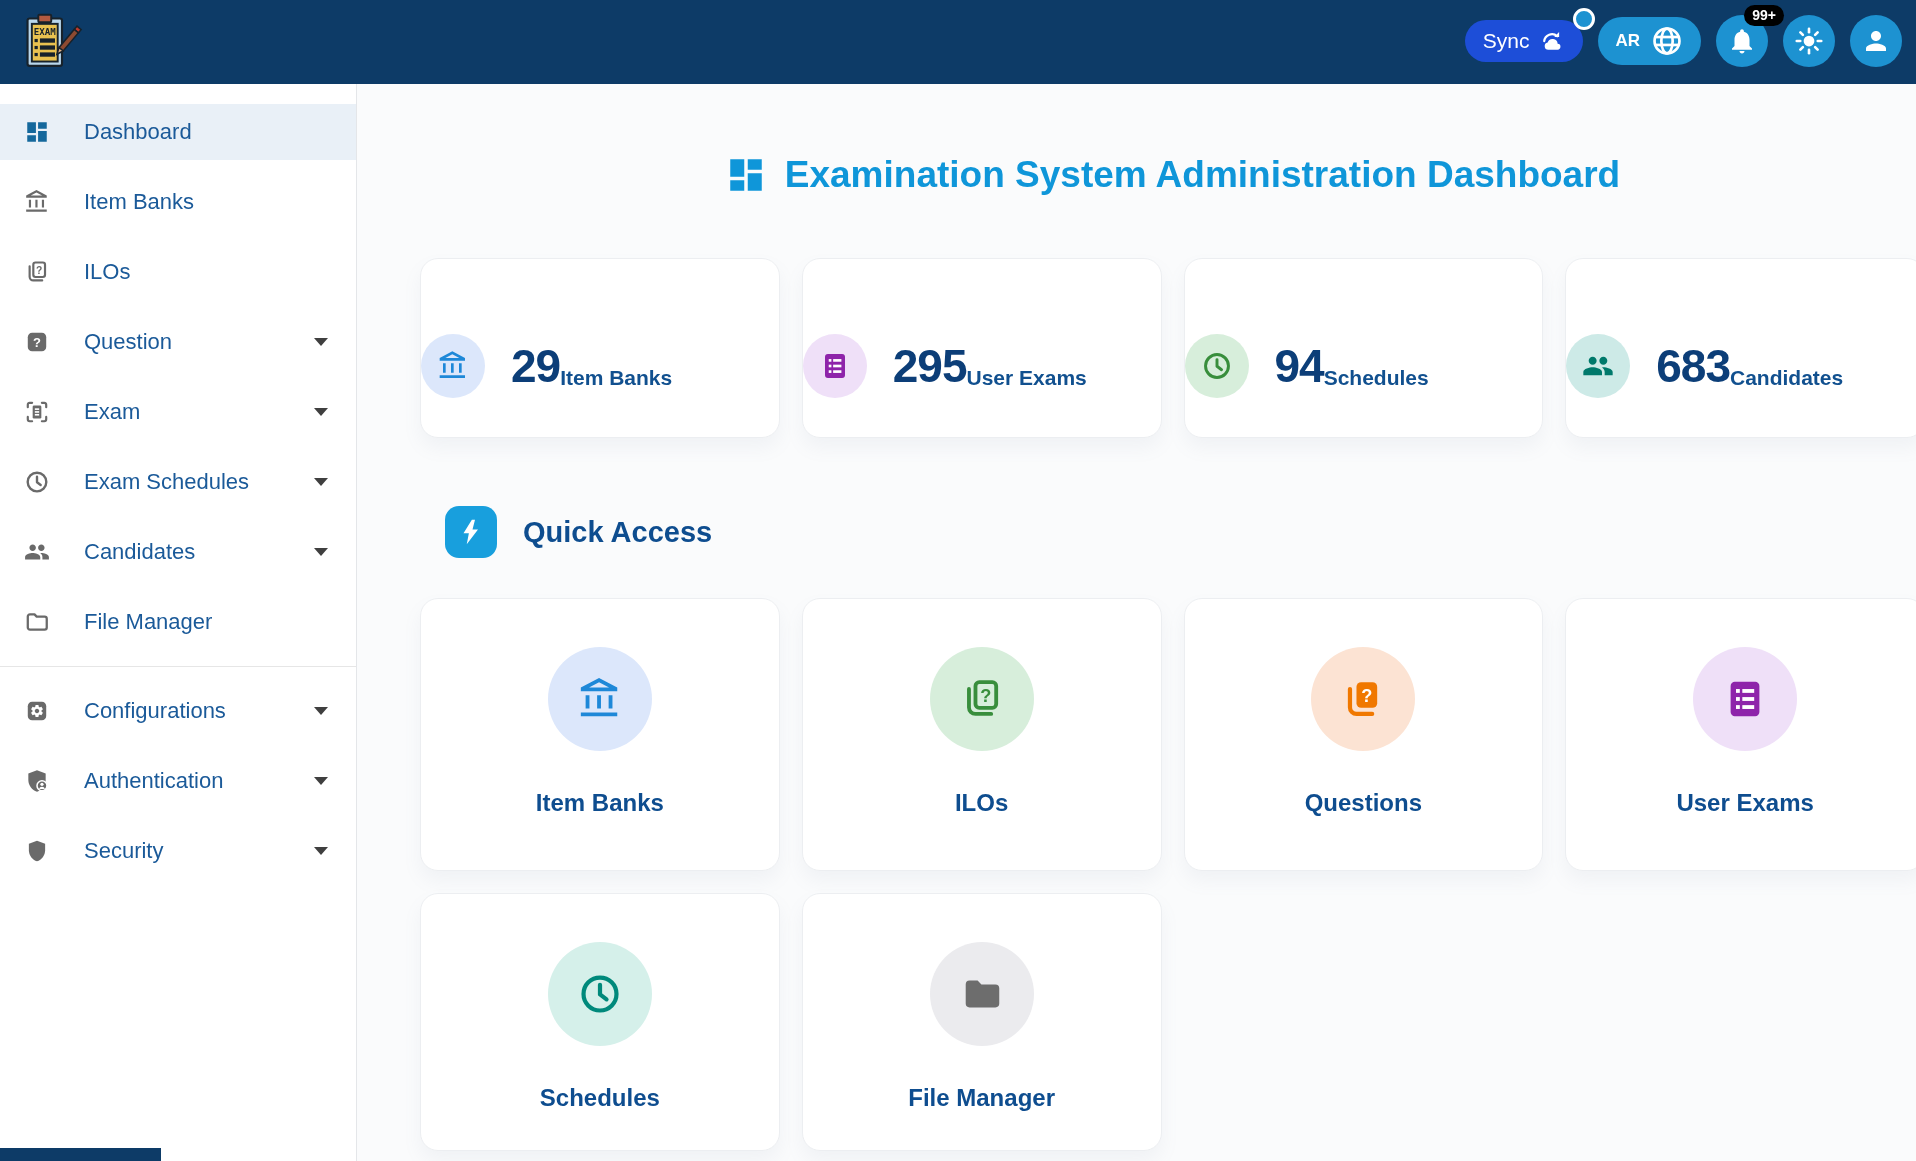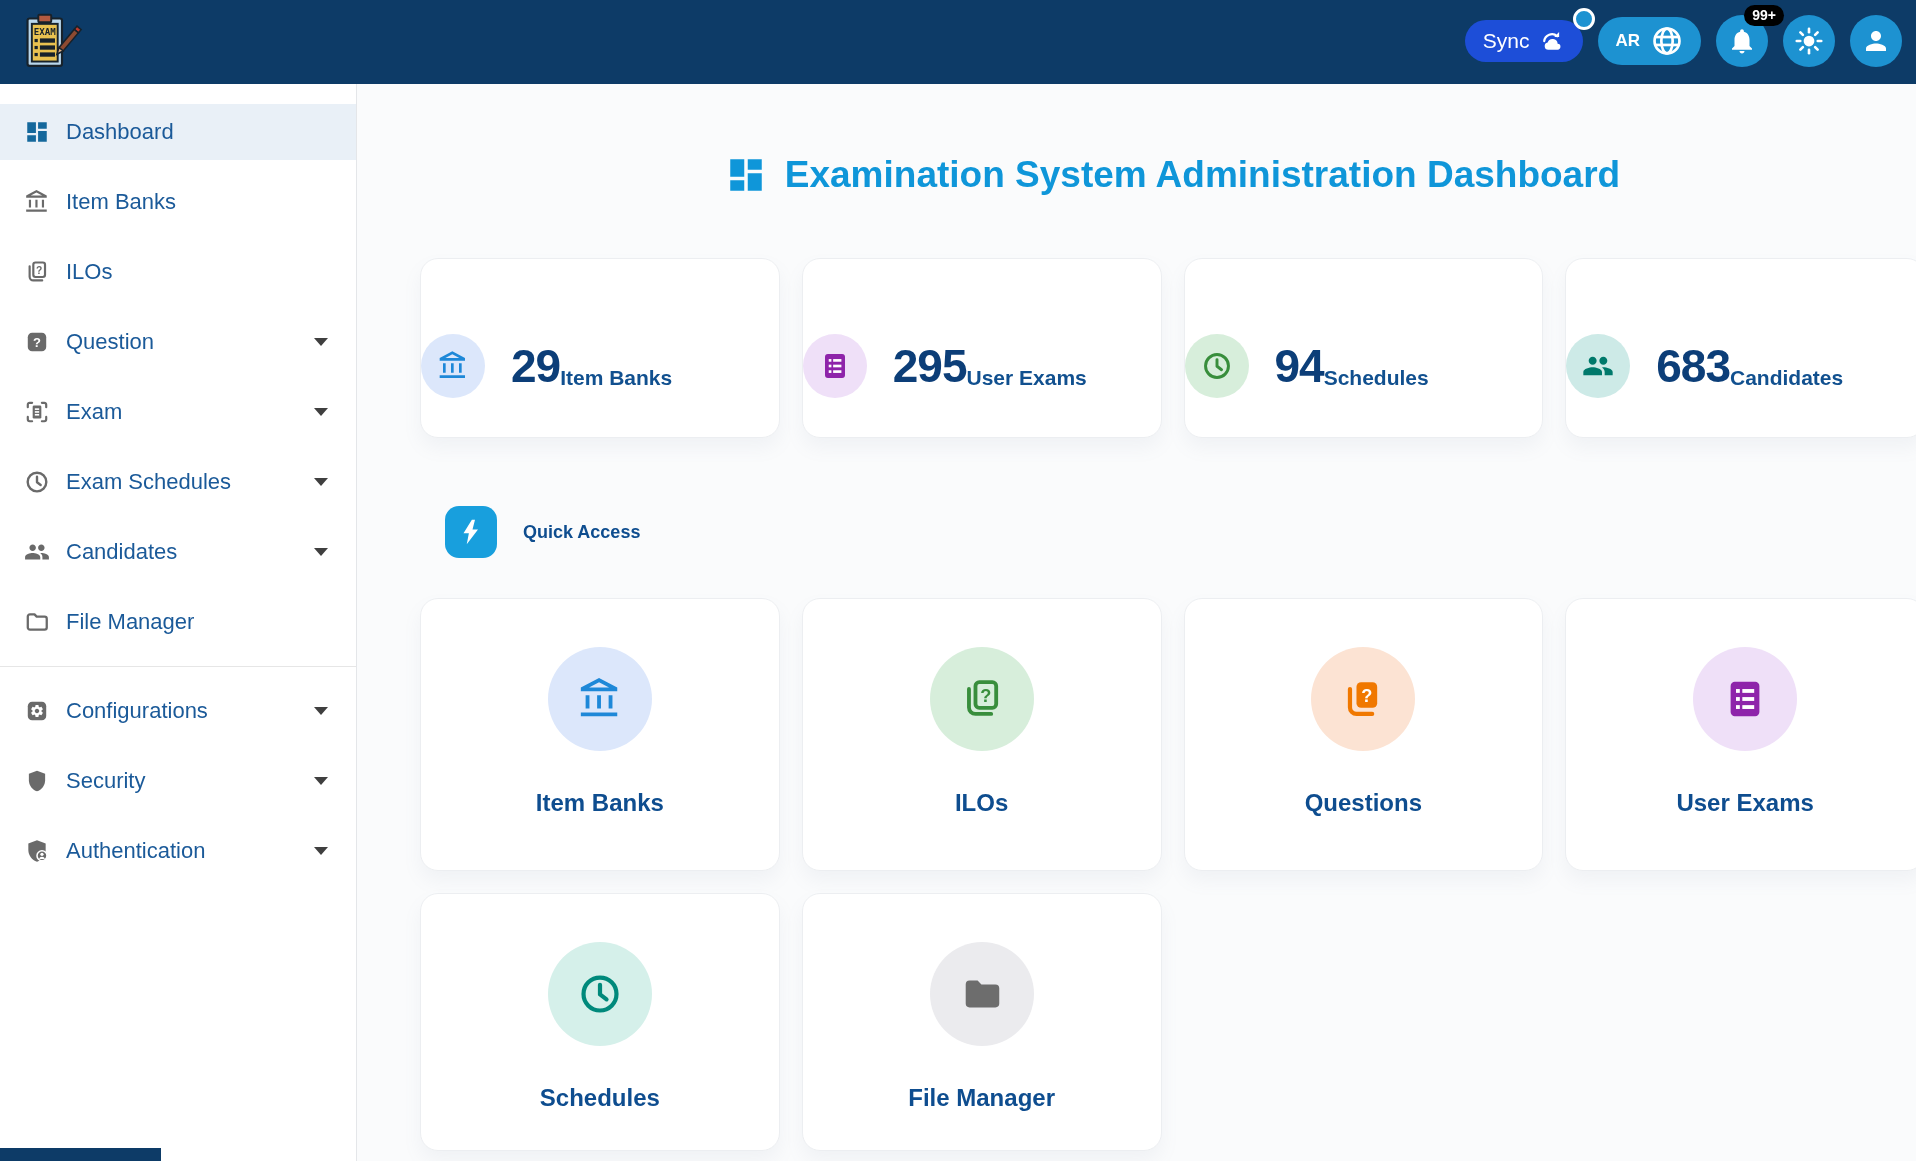--- a/index.html
+++ b/index.html
@@ -26,21 +26,21 @@
     background:#1d92d1; border:none; display:flex; align-items:center; justify-content:center;
     cursor:pointer; }
   .circle-btn svg { width:30px; height:30px; color:#fff; }
   .badge { position:absolute; top:-10px; right:-16px; background:#000000; color:#fff;
     font-size:14px; font-weight:bold; padding:3px 8px; border-radius:12px; line-height:1.1; }
 
   
   .sidebar { position:fixed; top:84px; left:0; width:357px; height:1077px;
     background:#fff; border-right:1px solid #e4e6e9; padding-top:20px; z-index:10; }
   .sb-item { height:56px; margin-bottom:14px; display:flex; align-items:center;
-    padding:0 28px 0 24px; gap:16px; cursor:pointer; }
+    padding:0 28px 0 24px; gap:34px; cursor:pointer; }
   .sb-item.active { background:#e9f0f7; }
   .sb-ic { width:26px; height:26px; flex:none; color:#6a6a6a; }
   .sb-item.active .sb-ic { color:#15689c; }
   .sb-label { flex:1; font-size:22px; color:#1b5a99; }
   .chev { width:0; height:0; border-left:7px solid transparent;
     border-right:7px solid transparent; border-top:8px solid #3f3f3f; }
   .sb-divider { border-top:1px solid #e6e6e6; margin:16px 0; }
   .bottom-strip { position:fixed; left:0; bottom:0; width:161px; height:13px;
     background:#0d3b67; z-index:30; }
 
@@ -61,21 +61,21 @@
   .icirc { border-radius:50%; display:flex; align-items:center; justify-content:center; }
   .stat-circ { width:64px; height:64px; }
   .stat-circ svg { width:32px; height:32px; }
   .stat-value { font-size:46px; font-weight:bold; color:#0c3e78; letter-spacing:-1px; }
   .stat-label { margin-top:24px; font-size:21px; font-weight:bold; color:#11508f; }
 
   .qa-header { margin-top:68px; margin-left:25px; display:flex; align-items:center; gap:26px; }
   .qa-bolt { width:52px; height:52px; border-radius:14px; background:#189fdd;
     display:flex; align-items:center; justify-content:center; }
   .qa-bolt svg { width:30px; height:30px; color:#fff; }
-  .qa-title { font-size:18px; font-weight:bold; color:#0e4d8f; }
+  .qa-title { font-size:29px; font-weight:bold; color:#0e4d8f; }
 
   .qa-grid { margin-top:40px; display:grid; grid-template-columns:repeat(4,1fr);
     grid-template-rows:273px 258px; gap:22px; }
   .qa-card { display:flex; flex-direction:column; align-items:center; padding-top:48px; }
   .qa-circ { width:104px; height:104px; }
   .qa-circ svg { width:46px; height:46px; }
   .qa-label { margin-top:38px; font-size:24px; font-weight:bold; color:#0e4d8f; }
 
   
   .c-blue   { background:#dce7fb; color:#1e88d8; }
@@ -308,30 +308,30 @@
   <div class="sb-divider"></div>
   <div class="sb-item">
     <svg class="sb-ic">
         <use href="#i-gear"></use>
       </svg>
     <span class="sb-label">Configurations</span>
     <span class="chev"></span>
   </div>
   <div class="sb-item">
     <svg class="sb-ic">
+        <use href="#i-shield-user"></use>
+      </svg>
+    <span class="sb-label">Authentication</span>
+    <span class="chev"></span>
+  </div>
+  <div class="sb-item">
+    <svg class="sb-ic">
         <use href="#i-shield"></use>
       </svg>
     <span class="sb-label">Security</span>
-    <span class="chev"></span>
-  </div>
-  <div class="sb-item">
-    <svg class="sb-ic">
-        <use href="#i-shield-user"></use>
-      </svg>
-    <span class="sb-label">Authentication</span>
     <span class="chev"></span>
   </div>
 </nav>
 
 <div class="bottom-strip"></div>
 
 <main class="main">
 
   <div class="page-title-row">
     <svg class="title-ic">

